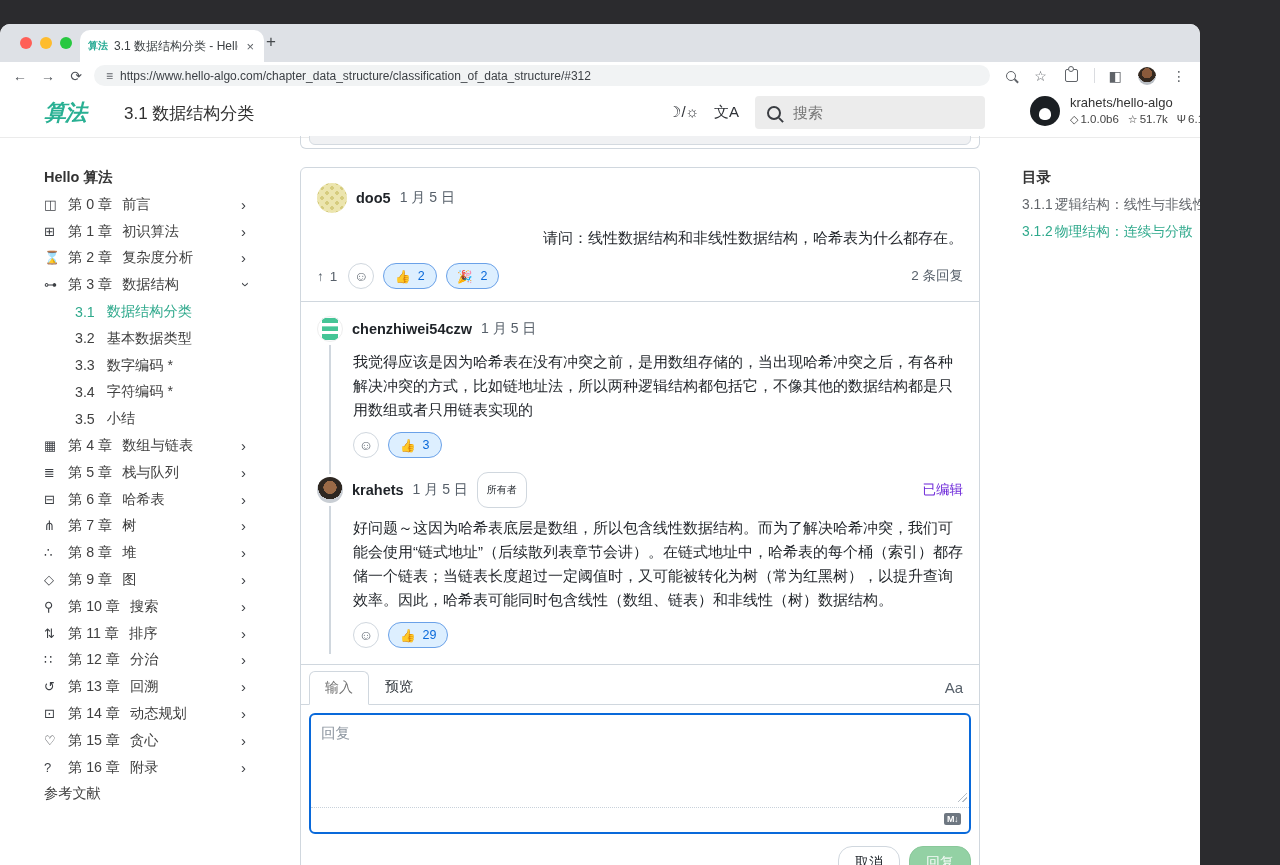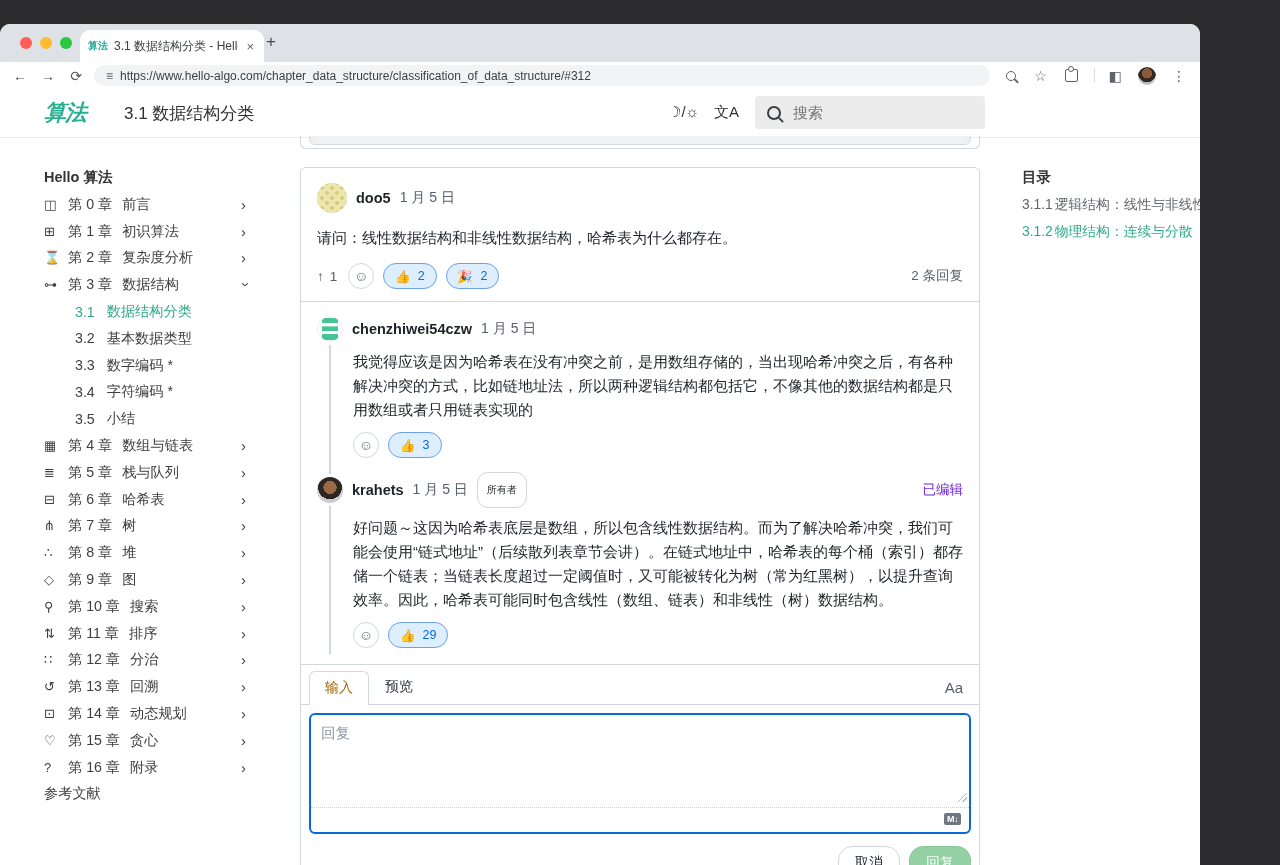--- a/index.html
+++ b/index.html
@@ -64,21 +64,21 @@
   .toc-title{font-weight:bold;color:#333;font-size:14.5px;height:27px;line-height:27px;}
   .toc-item{display:flex;gap:2px;height:27px;align-items:center;color:#61656a;}
   .toc-item.active{color:#2fa98c;}
 
   
   .main{position:absolute;left:300px;top:112px;width:680px;}
   .prevcard{height:13px;border:1px solid #d0d7de;border-top:none;border-radius:0 0 6px 6px;overflow:hidden;box-sizing:border-box;}
   .prevbar{margin:-9px 8px 0;height:16px;background:#f0f1f3;border:1px solid #d4dae0;border-radius:6px;}
   .card{margin-top:18px;border:1px solid #d0d7de;border-radius:6px;background:#fff;box-sizing:border-box;}
 
-  .c-main{padding:9px 16px 12px;}
+  .c-main{padding:9px 16px 12px;text-align:right;}
   .chead{display:flex;align-items:center;gap:9px;margin-top:6px;}
   .cavatar{width:30px;height:30px;border-radius:50%;flex:none;}
   .av-doo5{background:#ece5ae;background-image:radial-gradient(#d6cc7e 26%,transparent 27%),radial-gradient(#d6cc7e 26%,transparent 27%);background-size:10px 10px;background-position:0 0,5px 5px;}
   .cname{font-weight:bold;font-size:14.5px;color:#1f2328;}
   .cdate{font-size:14px;color:#57606a;}
   .cbody{margin-top:13px;font-size:15px;color:#1f2328;line-height:1.62;}
   .crow{display:flex;align-items:center;gap:9px;margin-top:13px;}
   .upvote{display:flex;align-items:center;gap:6px;color:#57606a;font-size:13.5px;margin-right:2px;}
   .smiley{width:26px;height:26px;border:1px solid #d0d7de;border-radius:50%;color:#57606a;font-size:14px;display:flex;align-items:center;justify-content:center;background:#fff;box-sizing:border-box;}
   .pill{height:26px;border:1px solid #6aa1e8;background:#ddefff;border-radius:13px;display:flex;align-items:center;gap:7px;padding:0 11px;box-sizing:border-box;}
@@ -93,21 +93,21 @@
   .ravatar{width:26px;height:26px;border-radius:50%;flex:none;position:relative;box-shadow:0 0 0 3px #fff;}
   .av-chen{background:#fff;border:1px solid #eee;background-image:linear-gradient(180deg,#45c596 22%,#fff 23% 38%,#45c596 39% 60%,#fff 61% 74%,#45c596 75%);background-size:16px 22px;background-position:center;background-repeat:no-repeat;box-sizing:border-box;}
   .av-krahets{background:radial-gradient(circle at 50% 40%,#9a6a47 0 32%,#2e2721 33% 58%,#c9ced4 59%);}
   .rbody{margin:8px 0 0 36px;font-size:15px;color:#1f2328;line-height:1.6;}
   .rrow{display:flex;align-items:center;gap:9px;margin:10px 0 14px 36px;}
   .badge{border:1px solid #d0d7de;border-radius:11px;padding:10px 9px;font-size:10px;color:#24292f;}
   .edited{margin-left:auto;color:#6d28d9;font-size:13.5px;}
 
   .rform{border-top:1px solid #d0d7de;}
   .ftabs{display:flex;align-items:flex-end;border-bottom:1px solid #d0d7de;padding:6px 8px 0;}
-  .wtab{background:#fff;border:1px solid #d0d7de;border-bottom:1px solid #fff;border-radius:6px 6px 0 0;margin-bottom:-1px;padding:7px 15px;font-size:14px;color:#a16207;}
+  .wtab{background:#fff;border:1px solid #d0d7de;border-bottom:1px solid #fff;border-radius:6px 6px 0 0;margin-bottom:-1px;padding:7px 15px;font-size:14px;color:#737373;}
   .ptab{padding:7px 16px 8px;font-size:14px;color:#30363c;}
   .fmt{margin-left:auto;color:#57606a;font-size:15px;padding:0 8px 8px 0;}
   .tawrap{padding:8px;}
   .tabox{border:2px solid #0969da;border-radius:6px;background:#fff;position:relative;}
   .tabox textarea{display:block;width:100%;height:92px;border:none;outline:none;resize:none;box-sizing:border-box;padding:9px 10px;font-size:14.5px;font-family:inherit;color:#1f2328;background:transparent;}
   .tabox textarea::placeholder{color:#8b949e;}
   .tafoot{border-top:1px dotted #c8d1da;display:flex;justify-content:flex-end;align-items:center;padding:5px 8px 7px;}
   .mdicon{background:#6e7781;color:#fff;font-size:9px;font-weight:bold;border-radius:2px;padding:1px 3px;letter-spacing:-0.5px;}
   .resize{position:absolute;right:2px;bottom:30px;width:9px;height:9px;background:linear-gradient(135deg,transparent 45%,#b6bec6 45% 55%,transparent 55% 70%,#b6bec6 70% 80%,transparent 80%);}
   .fbtns{display:flex;justify-content:flex-end;gap:9px;padding:4px 8px 14px;}
@@ -153,20 +153,31 @@
 
   <div class="sheader">
     <span class="logo">算法</span>
     <span class="ptitle">3.1   数据结构分类</span>
     <span class="hic" style="left:668px;">☽/☼</span>
     <span class="hic" style="left:714px;">文A</span>
     <div class="searchbox">
       <span class="smag"></span>
       <input placeholder="搜索" style="">
     </div>
+    <div class="ghrepo">
+      <span class="octo"></span>
+      <span>
+        <div class="ghname">krahets/hello-algo</div>
+        <div class="ghmeta">
+          <span><span class="mi">◇</span><span>1.0.0b6</span></span>
+          <span><span class="mi">☆</span><span>51.7k</span></span>
+          <span><span class="mi">Ψ</span><span>6.1k</span></span>
+        </div>
+      </span>
+    </div>
   </div>
 
   <div class="sidenav">
     <div class="sitename">Hello 算法</div>
 
     <div class="nav-item">
       <span class="nav-ic">◫</span>
       <span class="nav-num">第 0 章</span>
       <span>前言</span>
       <span class="chev">›</span>

